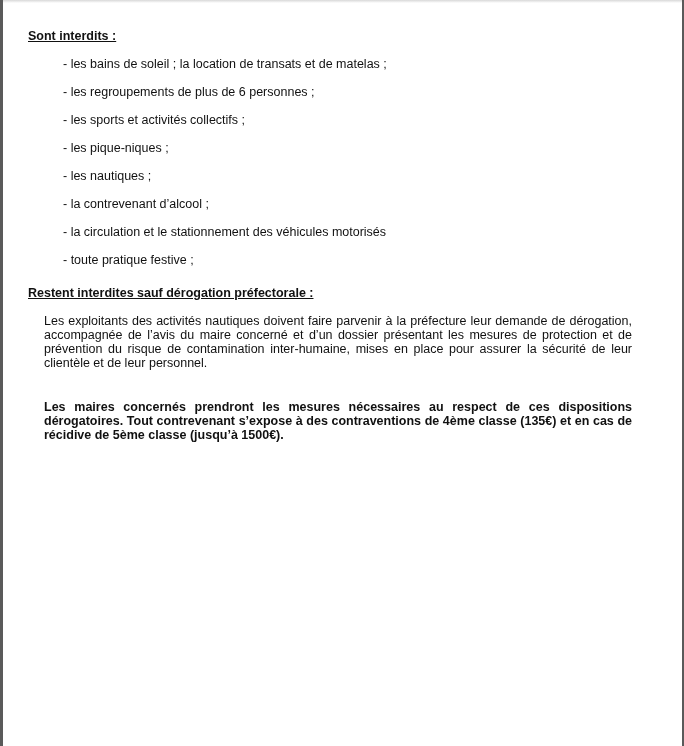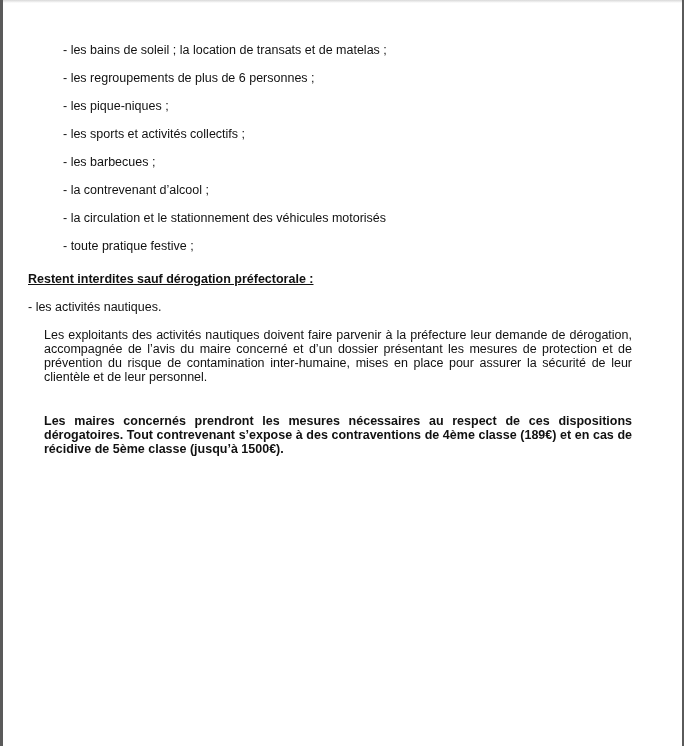--- a/index.html
+++ b/index.html
@@ -21,29 +21,29 @@
     .bold { font-weight: bold; }
   </style>
 </head>
 <body>
 
 <div class="top-edge"></div>
 <div class="left-edge"></div>
 <div class="right-edge"></div>
 
 <div class="page">
+  <p class="heading">Sont interdits :</p>
   <div class="list-1">
     <p class="item">- les bains de soleil ; la location de transats et de matelas ;</p>
     <p class="item">- les regroupements de plus de 6 personnes ;</p>
+    <p class="item">- les sports et activités collectifs ;</p>
     <p class="item">- les pique-niques ;</p>
-    <p class="item">- les sports et activités collectifs ;</p>
-    <p class="item">- les barbecues ;</p>
+    <p class="item">- les nautiques ;</p>
     <p class="item">- la contrevenant d’alcool ;</p>
     <p class="item">- la circulation et le stationnement des véhicules motorisés</p>
     <p class="item">- toute pratique festive ;</p>
   </div>
 
   <p class="heading" style="margin-top:19px;">Restent interdites sauf dérogation préfectorale :</p>
-  <p class="item" style="margin-top:14px;">- les activités nautiques.</p>
   <p class="para" style="margin-top:14px;">Les exploitants des activités nautiques doivent faire parvenir à la préfecture leur demande de dérogation, accompagnée de l’avis du maire concerné et d’un dossier présentant les mesures de protection et de prévention du risque de contamination inter-humaine, mises en place pour assurer la sécurité de leur clientèle et de leur personnel.</p>
 
-  <p class="para bold" style="margin-top:30px;">Les maires concernés prendront les mesures nécessaires au respect de ces dispositions dérogatoires. Tout contrevenant s’expose à des contraventions de 4ème classe (189€) et en cas de récidive de 5ème classe (jusqu’à 1500€).</p>
+  <p class="para bold" style="margin-top:30px;">Les maires concernés prendront les mesures nécessaires au respect de ces dispositions dérogatoires. Tout contrevenant s’expose à des contraventions de 4ème classe (135€) et en cas de récidive de 5ème classe (jusqu’à 1500€).</p>
 </div>
 
 </body></html>

